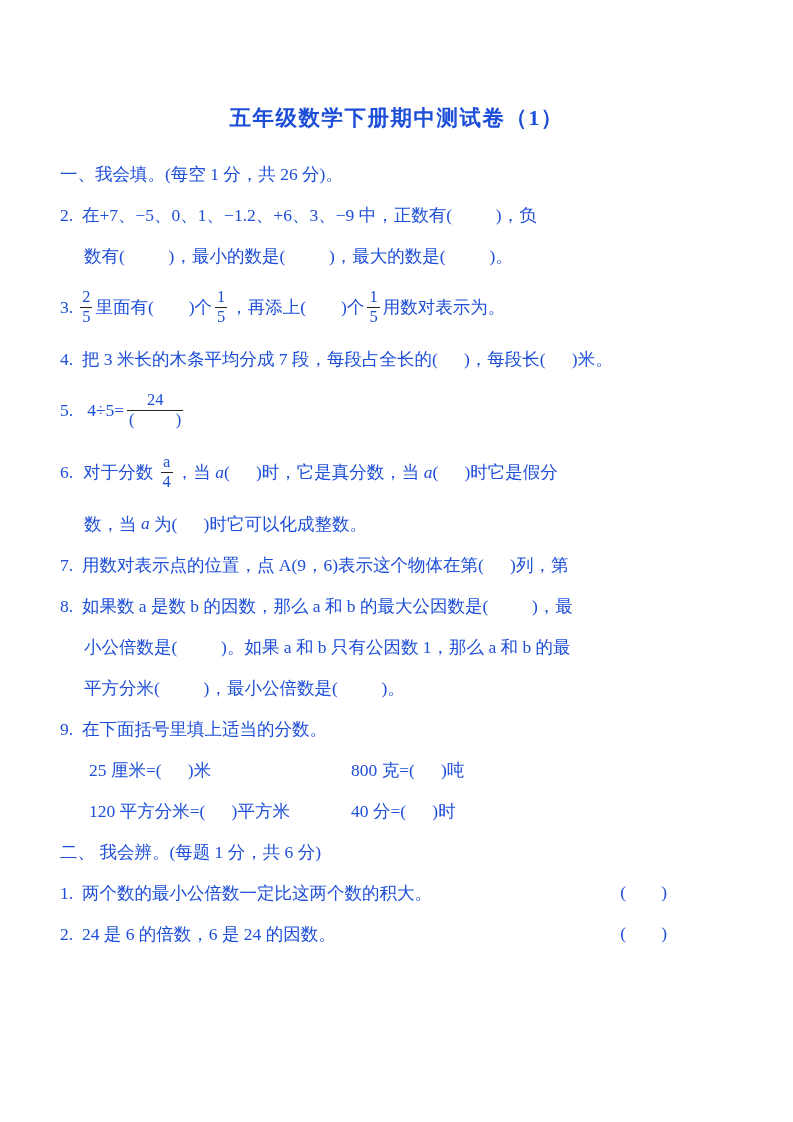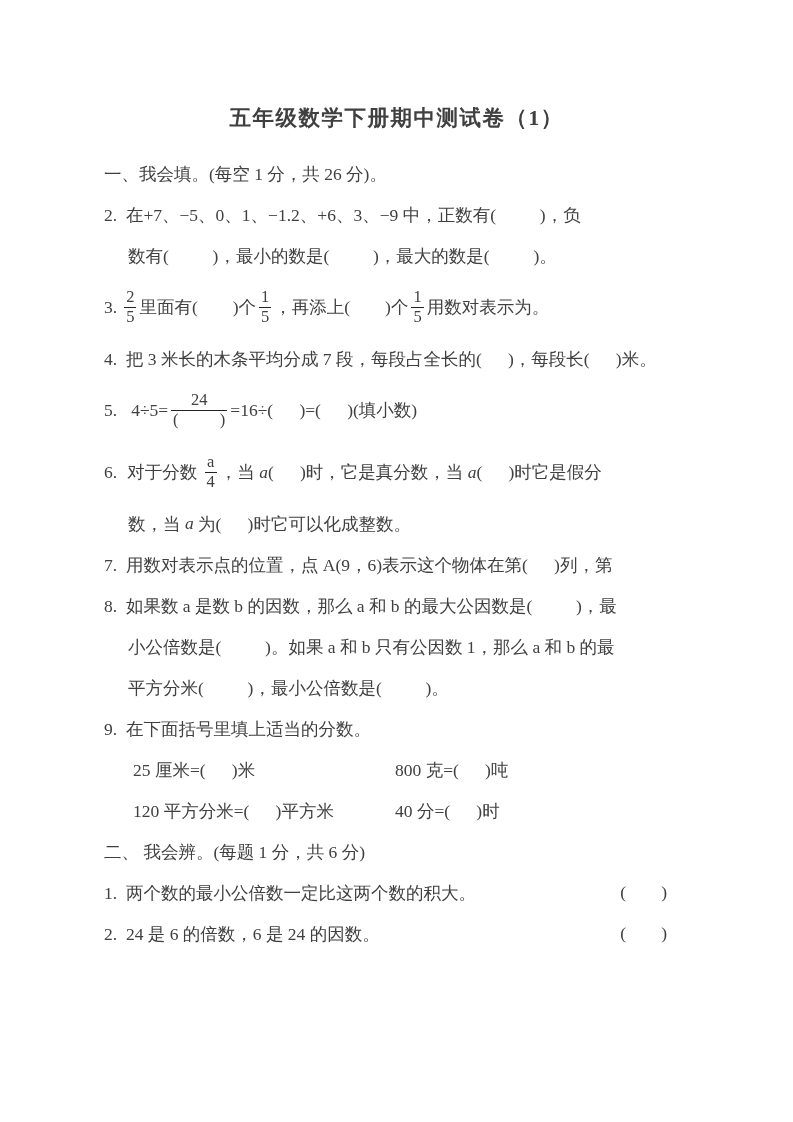--- a/index.html
+++ b/index.html
@@ -5,35 +5,35 @@
   * { box-sizing: border-box; }
   html, body { margin: 0; padding: 0; }
   body {
     width: 793px; height: 1122px;
     background: #ffffff;
   }
   .page {
     position: relative;
     width: 793px; height: 1122px;
     overflow: hidden;
-    color: #404040;
+    color: #1d4ed8;
     font-family: "Liberation Serif", "DejaVu Serif", serif;
     font-size: 17.5px;
   }
   .title {
     margin: 0;
     padding-top: 103px;
     text-align: center;
     font-size: 21.5px;
     font-weight: bold;
     letter-spacing: 1.5px;
   }
   .content {
     margin-top: 21px;
-    padding-left: 104px;
+    padding-left: 60px;
     padding-right: 98px;
   }
   .row {
     display: flex;
     align-items: center;
     height: 41px;
     margin: 0;
     white-space: pre;
   }
   .row.tall { height: 62px; }
@@ -82,21 +82,20 @@
       <span class="frac"><span class="num">1</span><span class="den">5</span></span>
       <span>用数对表示为。</span>
     </p>
 
     <p class="row">4.  把 3 米长的木条平均分成 7 段，每段占全长的(      )，每段长(      )米。</p>
 
     <p class="row tall">
       <span class="qno gap-lg">5.</span>
       <span>4÷5=</span>
       <span class="frac"><span class="num">24</span><span class="den">(          )</span></span>
-      <span>=16÷(      )=(      )(填小数)</span>
     </p>
 
     <p class="row tall">
       <span class="qno gap-md">6.</span>
       <span>对于分数 </span>
       <span class="frac"><span class="num">a</span><span class="den">4</span></span>
       <span>，当 </span>
       <span class="it">a</span>
       <span>(      )时，它是真分数，当 </span>
       <span class="it">a</span>

